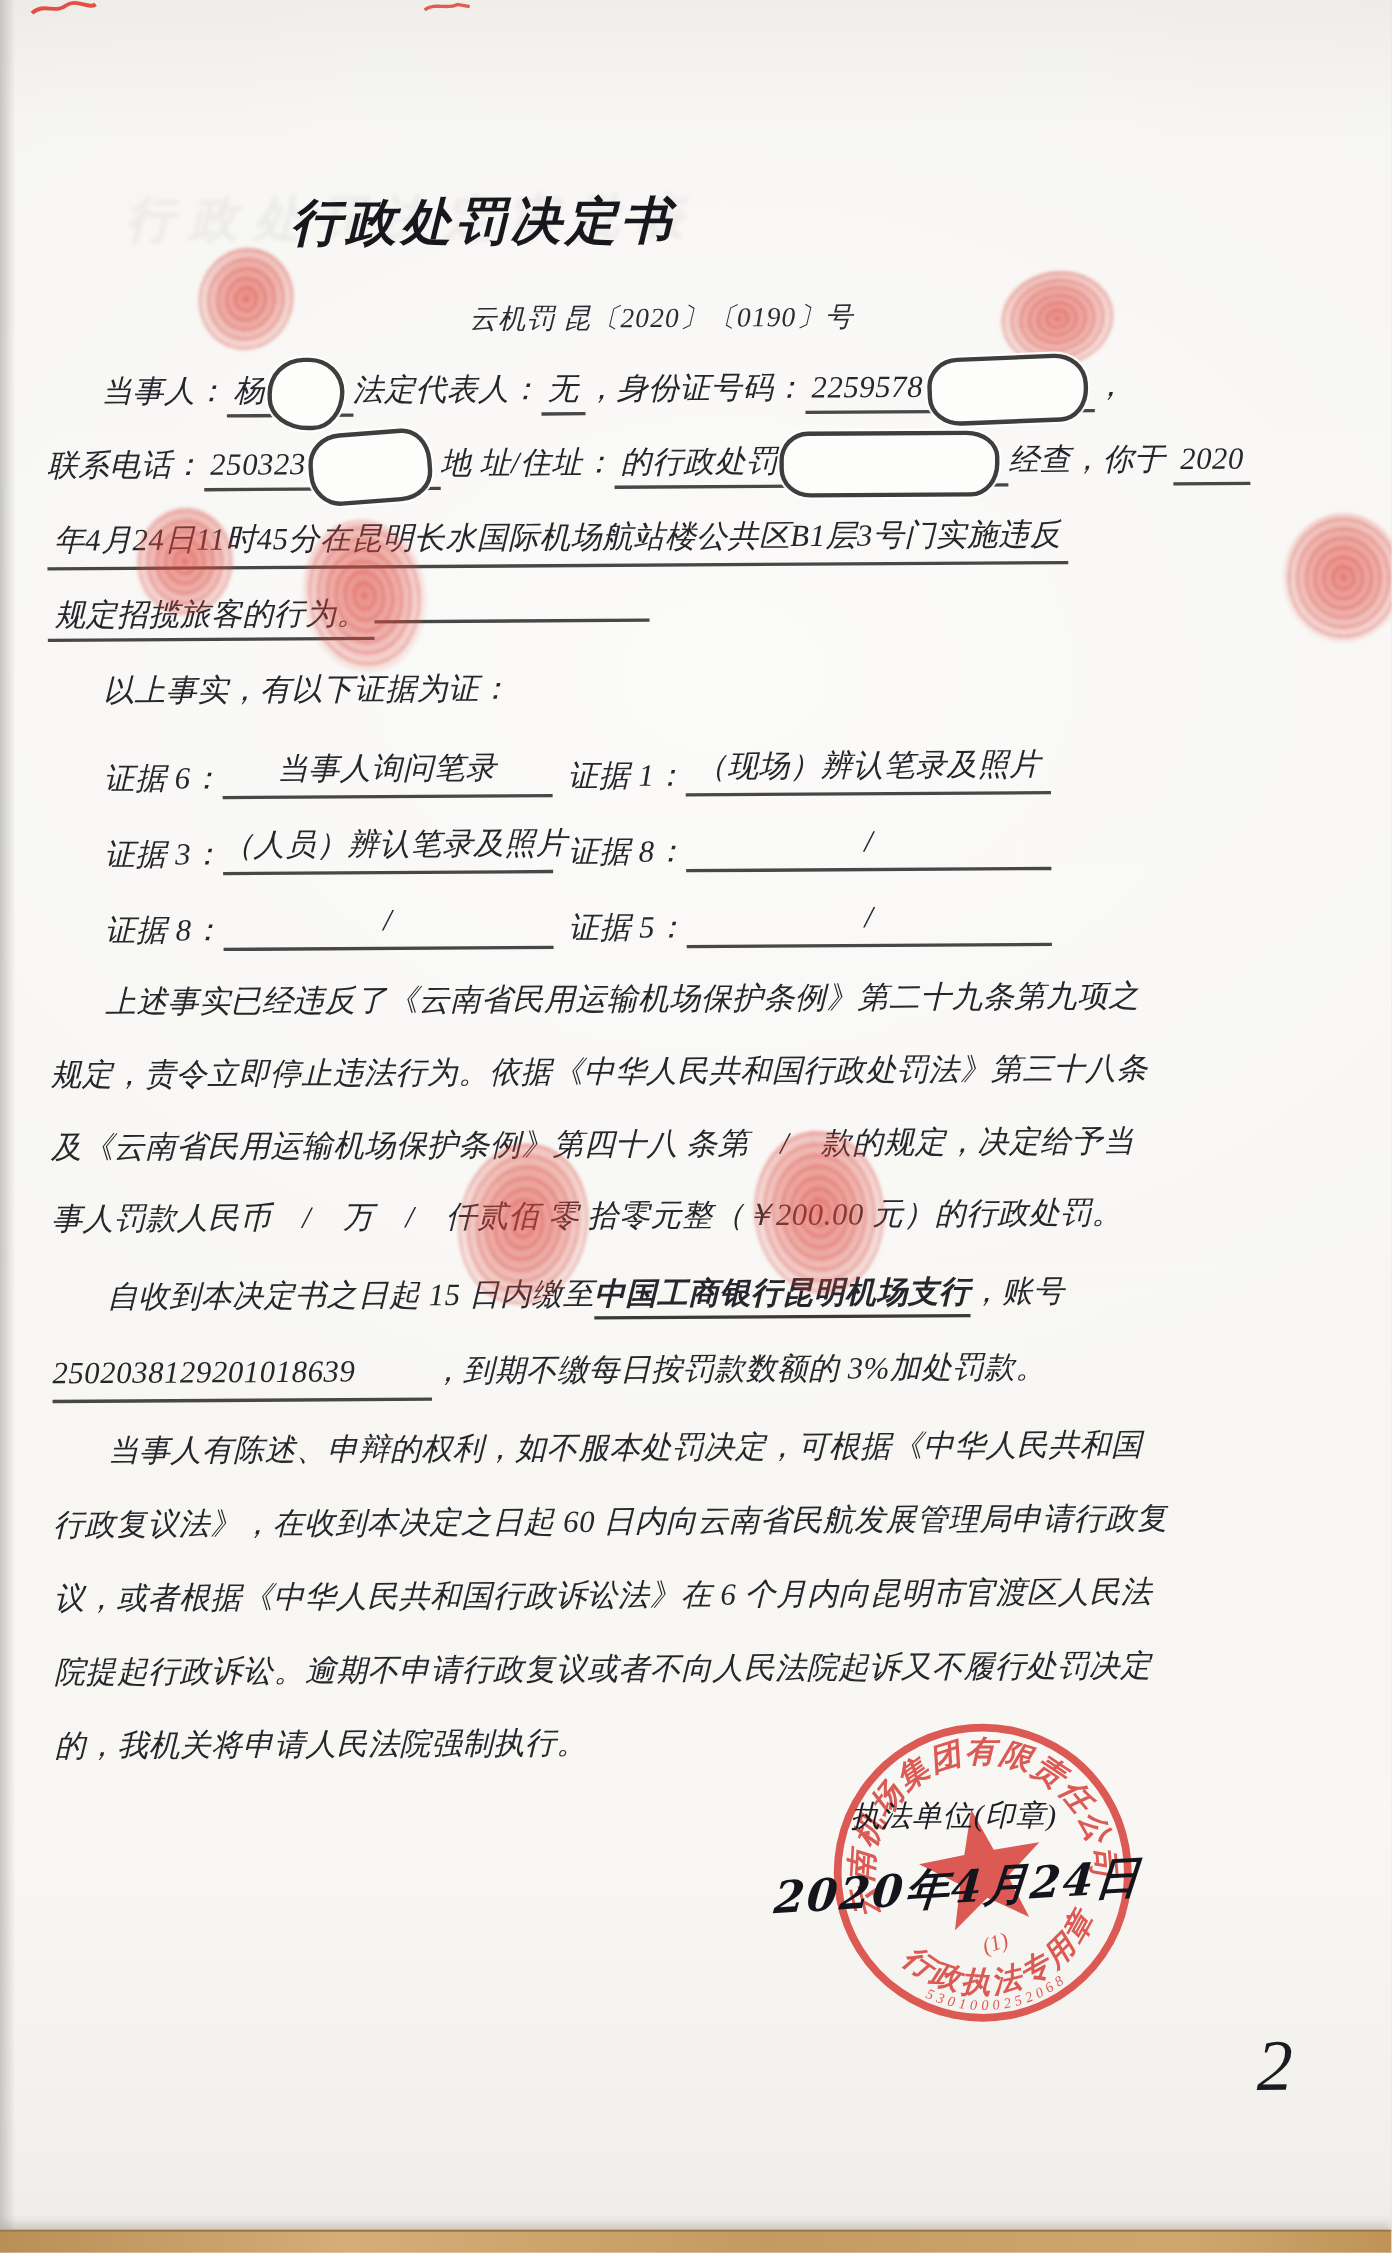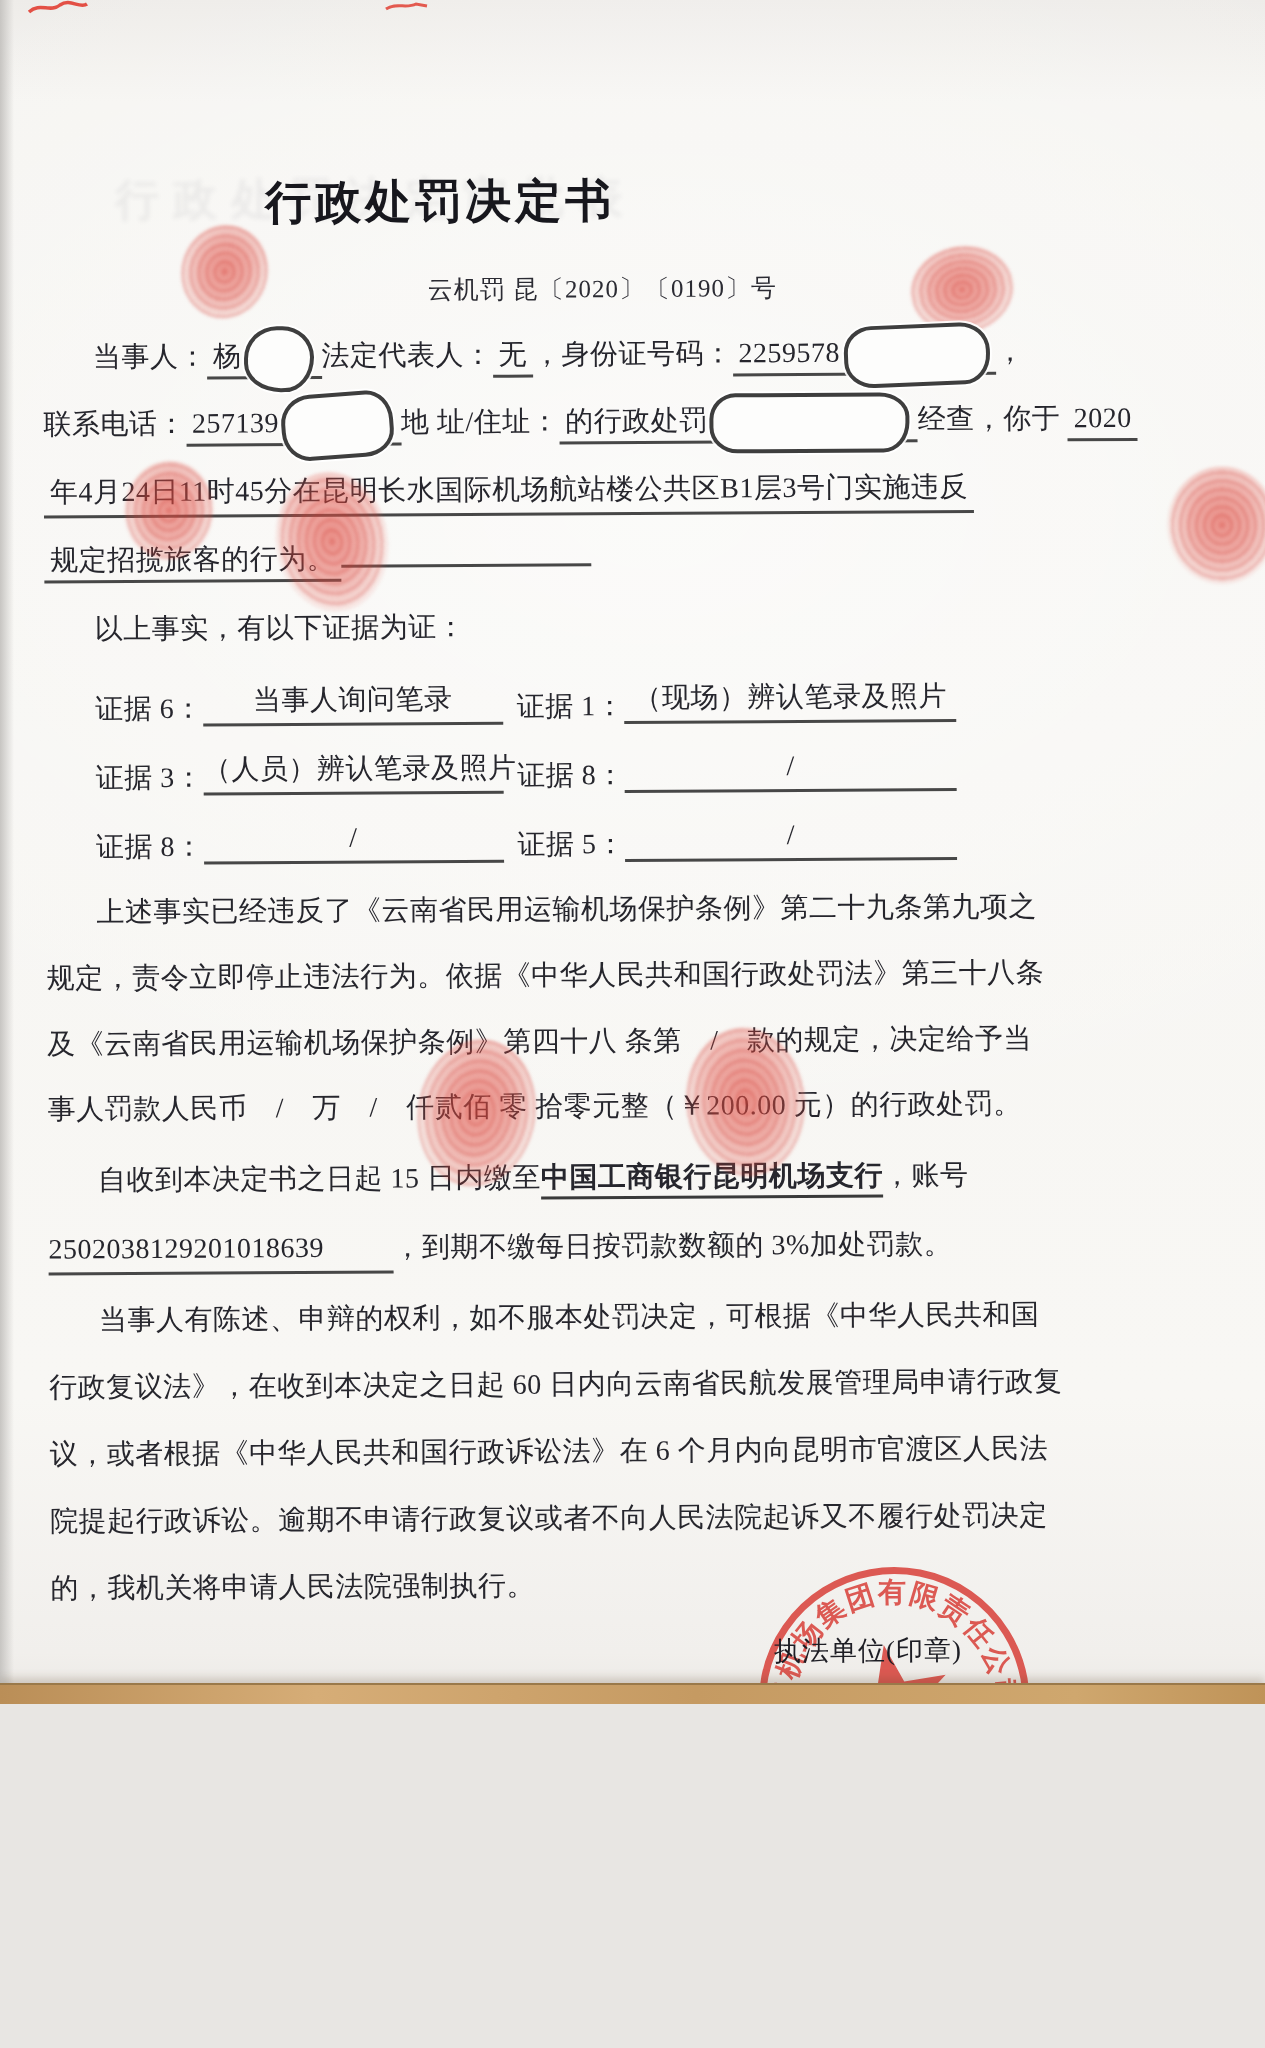--- a/index.html
+++ b/index.html
@@ -1,20 +1,20 @@
 <!DOCTYPE html>
 <html><head>
 <meta charset="utf-8">
 <style>
   html,body{margin:0;padding:0;width:1265px;height:2048px;background:#e8e6e3;}
-  .scan{position:absolute;inset:0;width:1265px;height:1704px;overflow:hidden;
+  .scan{position:absolute;inset:0;width:1265px;height:2048px;overflow:hidden;
     background:
       radial-gradient(120% 55% at 52% 30%, rgba(255,255,255,.55), rgba(255,255,255,0) 70%),
       linear-gradient(180deg,#eeece9 0%,#f6f5f2 6%,#f8f7f4 82%,#f1efec 97%,#ece9e5 100%);
-    font-family:"Liberation Serif","DejaVu Serif",serif;color:#23232a;}
+    font-family:"Liberation Serif","DejaVu Serif",serif;color:#23232a;font-style:italic;}
   .edge-left{position:absolute;left:0;top:0;width:14px;height:100%;
     background:linear-gradient(90deg,#c7c5c2,rgba(199,197,194,0));}
   .content{position:absolute;inset:0;transform:rotate(-0.35deg);transform-origin:50% 40%;}
   .ghost{position:absolute;top:168px;left:118px;width:800px;font-size:44px;font-weight:700;
     letter-spacing:14px;color:#5a5a66;opacity:.08;filter:blur(2px);white-space:nowrap;}
   .title{position:absolute;top:170px;left:268px;margin:0;font-size:46px;font-weight:700;
     letter-spacing:4px;color:#17171d;}
   .docnum{position:absolute;top:272px;left:430px;font-size:25px;letter-spacing:1px;color:#2b2b33;}
   .ln{position:absolute;left:45px;width:1015px;font-size:28px;line-height:36px;
     white-space:nowrap;letter-spacing:.5px;color:#26262d;}
@@ -69,21 +69,21 @@
 
     <div class="ghost">行政处罚决定审批表</div>
     <h1 class="title">行政处罚决定书</h1>
     <div class="docnum">云机罚 昆〔2020〕〔0190〕号</div>
 
     <div class="ln ind" style="top:336px;">
       <span>当事人：</span><span class="u"><span>杨</span><span class="blob b1"></span></span><span>法定代表人：</span><span class="u">无</span><span>，身份证号码：</span><span class="u"><span>2259578</span><span class="blob b2"></span></span><span>，</span>
     </div>
 
     <div class="ln" style="top:403px;">
-      <span>联系电话：</span><span class="u"><span>257139</span><span class="blob b3"></span></span><span>地 址/住址：</span><span class="u"><span>的行政处罚</span><span class="blob b4"></span></span><span>经查，你于 </span><span class="u">2020</span>
+      <span>联系电话：</span><span class="u"><span>250323</span><span class="blob b3"></span></span><span>地 址/住址：</span><span class="u"><span>的行政处罚</span><span class="blob b4"></span></span><span>经查，你于 </span><span class="u">2020</span>
     </div>
 
     <div class="ln" style="top:471px;">
       <span class="u full">年4月24日11时45分在昆明长水国际机场航站楼公共区B1层3号门实施违反</span>
     </div>
     <div class="ln" style="top:539px;">
       <span class="u">规定招揽旅客的行为。</span><span class="uext"></span>
     </div>
 
     <div class="ln ind" style="top:608px;">以上事实，有以下证据为证：</div>

